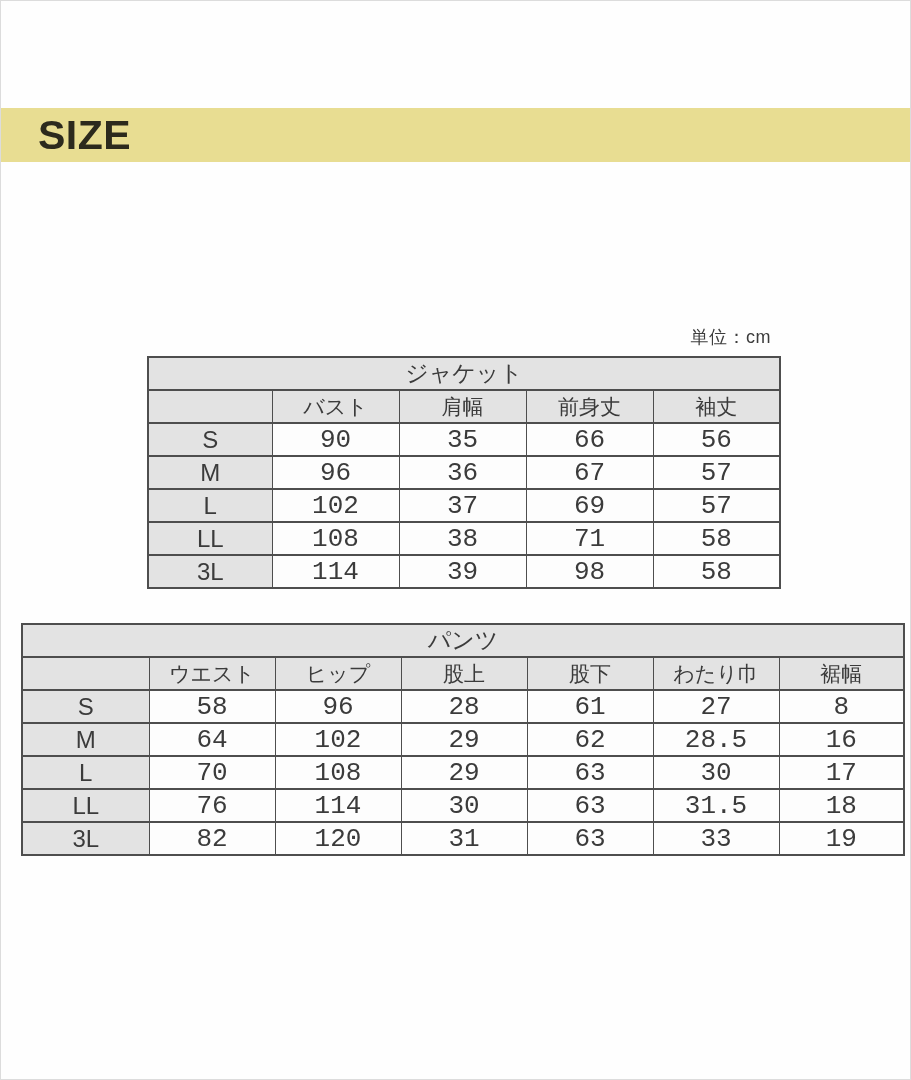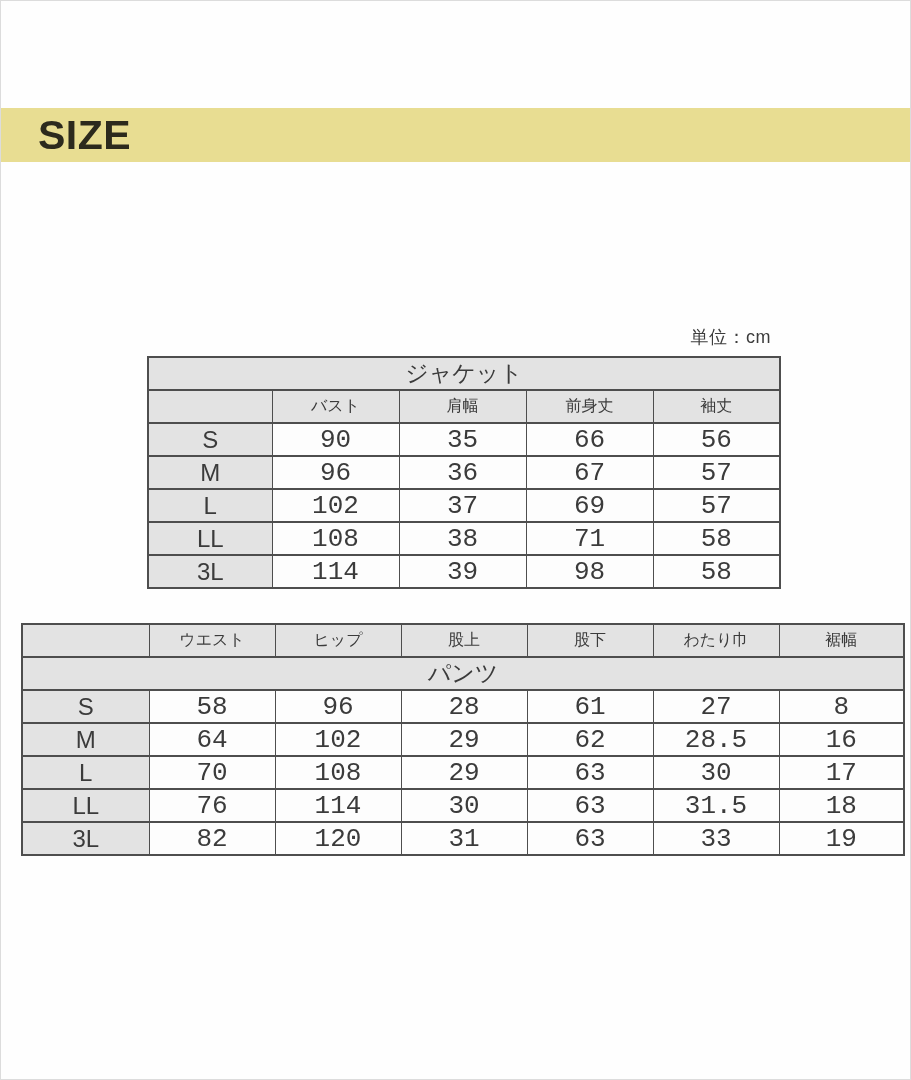--- a/index.html
+++ b/index.html
@@ -63,21 +63,21 @@
     color: #3b3b3b;
     overflow: hidden;
     white-space: nowrap;
   }
   .size-table .title-cell {
     background: #e3e3e3;
     font-size: 23px;
   }
   .size-table .head-cell {
     background: #e3e3e3;
-    font-size: 16px;
+    font-size: 21px;
   }
   .size-table .corner-cell { background: #e3e3e3; }
   .size-table .size-cell {
     background: #e3e3e3;
     font-size: 24px;
   }
   .size-table .num-cell {
     background: #fdfdfd;
     font-size: 26px;
     font-family: Liberation Mono, monospace;
@@ -155,33 +155,33 @@
     <colgroup>
       <col style="width:127px">
         <col style="width:126px">
         <col style="width:126px">
         <col style="width:126px">
         <col style="width:126px">
         <col style="width:126px">
         <col style="width:125px">
     </colgroup>
     <tbody>
+      <tr>
+        <th class="title-cell" colspan="7">パンツ</th>
+      </tr>
       <tr>
         <th class="corner-cell"></th>
         <th class="head-cell">ウエスト</th>
         <th class="head-cell">ヒップ</th>
         <th class="head-cell">股上</th>
         <th class="head-cell">股下</th>
         <th class="head-cell">わたり巾</th>
         <th class="head-cell">裾幅</th>
       </tr>
       <tr>
-        <th class="title-cell" colspan="7">パンツ</th>
-      </tr>
-      <tr>
         <th class="size-cell">S</th>
         <td class="num-cell">58</td>
         <td class="num-cell">96</td>
         <td class="num-cell">28</td>
         <td class="num-cell">61</td>
         <td class="num-cell">27</td>
         <td class="num-cell">8</td>
       </tr>
       <tr>
         <th class="size-cell">M</th>

